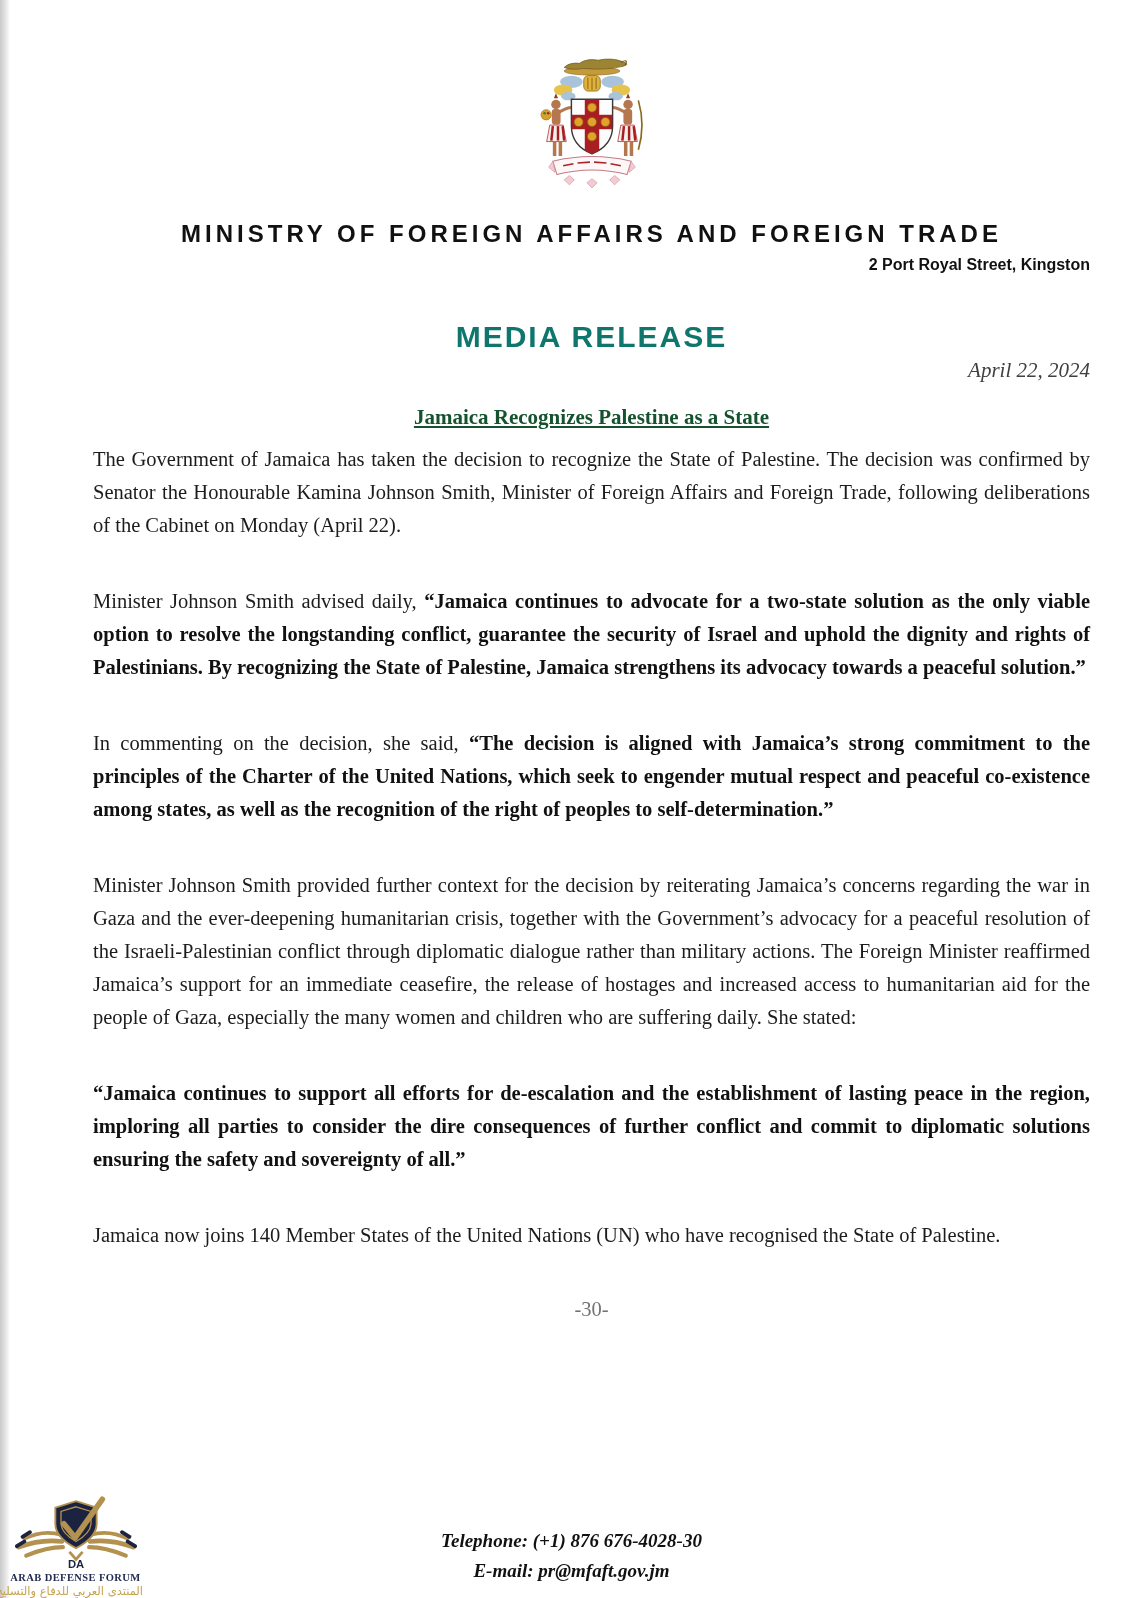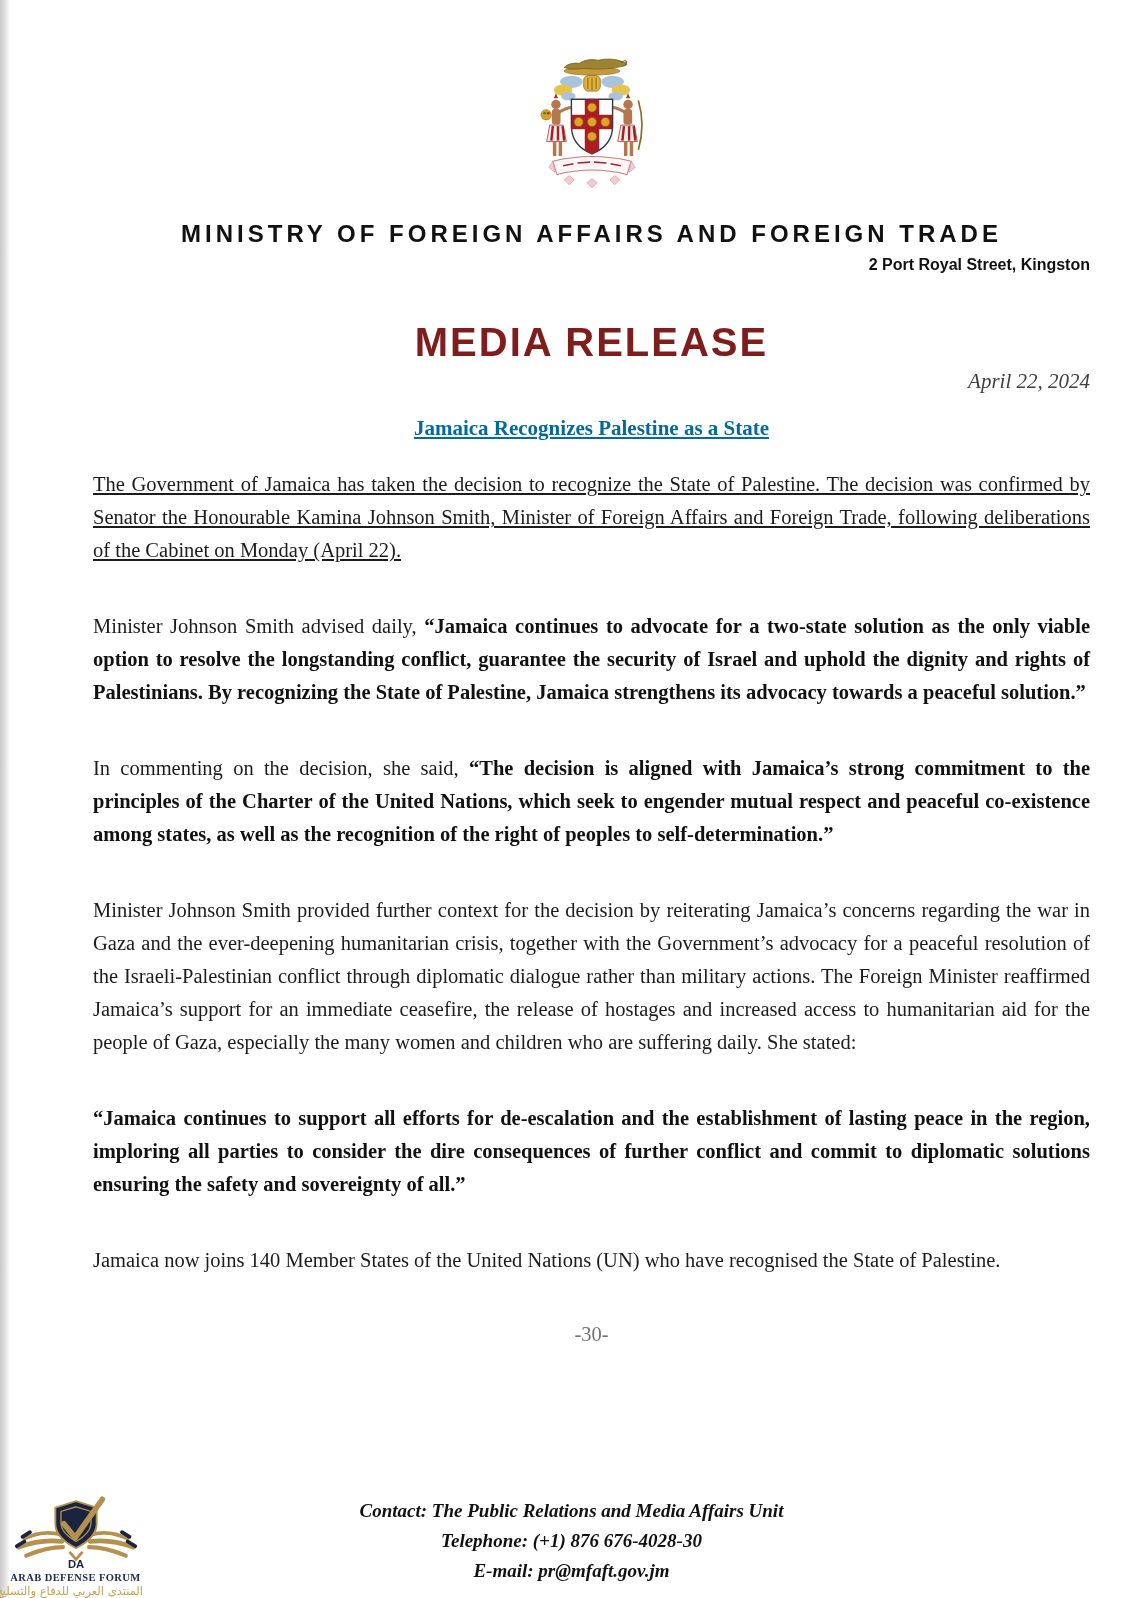--- a/index.html
+++ b/index.html
@@ -46,47 +46,47 @@
     font-family: "Liberation Sans", sans-serif;
     font-weight: 700;
     font-size: 16px;
     color: #111;
   }
   .release-type {
     margin-top: 46px;
     text-align: center;
     font-family: "Liberation Sans", sans-serif;
     font-weight: 700;
-    font-size: 40px;
+    font-size: 30px;
     letter-spacing: 2px;
-    color: #7f1d1d;
+    color: #0f766e;
   }
   .date {
     margin-top: 4px;
     text-align: right;
     font-style: italic;
     font-size: 21px;
     color: #404040;
   }
   .doc-title {
     margin-top: 22px;
     text-align: center;
     font-weight: 700;
     font-size: 21px;
     text-decoration: underline;
-    color: #0369a1;
+    color: #14532d;
   }
   p.body-para {
     margin-top: 43px;
     font-size: 20.5px;
     line-height: 33px;
     text-align: justify;
     color: #1c1c1c;
   }
-  p.body-para.first { margin-top: 27px; text-decoration: underline; }
+  p.body-para.first { margin-top: 13px; }
   p.body-para b { font-weight: 700; color: #111; }
   .end-mark {
     margin-top: 46px;
     text-align: center;
     font-size: 20.5px;
     color: #737373;
   }
   .page-footer {
     position: absolute;
     left: 0; right: 0;
@@ -225,21 +225,20 @@
     <p class="body-para">Minister Johnson Smith provided further context for the decision by reiterating Jamaica’s concerns regarding the war in Gaza and the ever-deepening humanitarian crisis, together with the Government’s advocacy for a peaceful resolution of the Israeli-Palestinian conflict through diplomatic dialogue rather than military actions. The Foreign Minister reaffirmed Jamaica’s support for an immediate ceasefire, the release of hostages and increased access to humanitarian aid for the people of Gaza, especially the many women and children who are suffering daily. She stated:</p>
 
     <p class="body-para"><b>“Jamaica continues to support all efforts for de-escalation and the establishment of lasting peace in the region, imploring all parties to consider the dire consequences of further conflict and commit to diplomatic solutions ensuring the safety and sovereignty of all.”</b></p>
 
     <p class="body-para">Jamaica now joins 140 Member States of the United Nations (UN) who have recognised the State of Palestine.</p>
 
     <div class="end-mark">-30-</div>
   </div>
 
   <footer class="page-footer">
-    <div>Contact: The Public Relations and Media Affairs Unit</div>
     <div>Telephone: (+1) 876 676-4028-30</div>
     <div>E-mail: pr@mfaft.gov.jm</div>
   </footer>
 
   <div class="watermark">
     <svg viewBox="0 0 130 78" xmlns="http://www.w3.org/2000/svg">
 
       <path d="M10 44 Q30 34 50 40" stroke="#b3924f" stroke-width="4" fill="none" stroke-linecap="round"></path>
       <path d="M4 53 Q28 44 50 47" stroke="#b3924f" stroke-width="5" fill="none" stroke-linecap="round"></path>
       <path d="M12 62 Q34 53 51 53" stroke="#b3924f" stroke-width="4.5" fill="none" stroke-linecap="round"></path>

